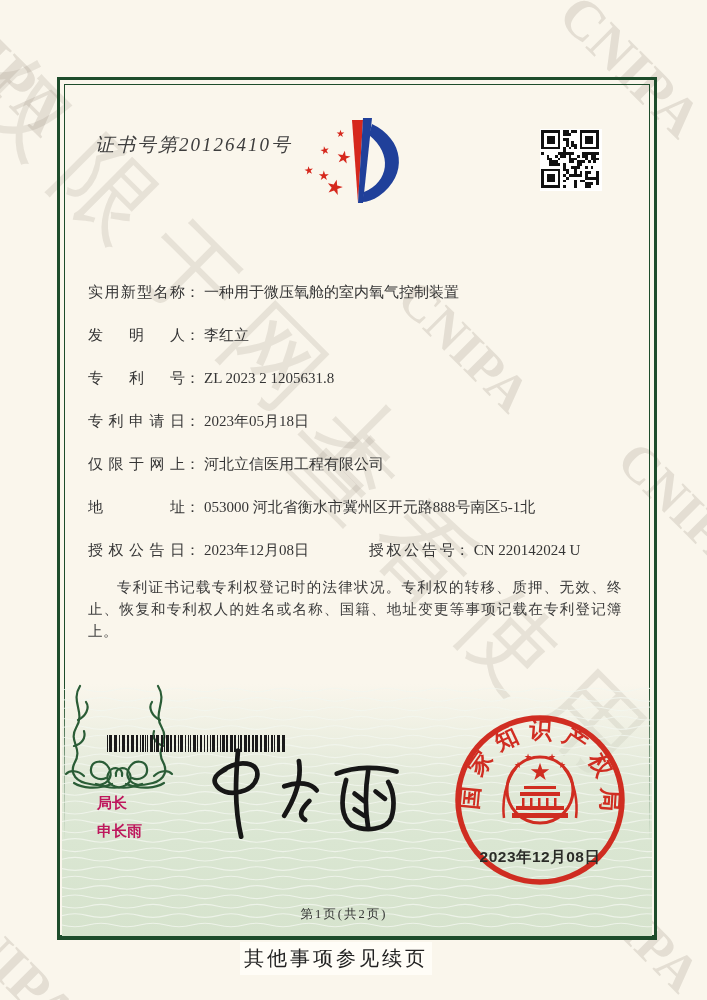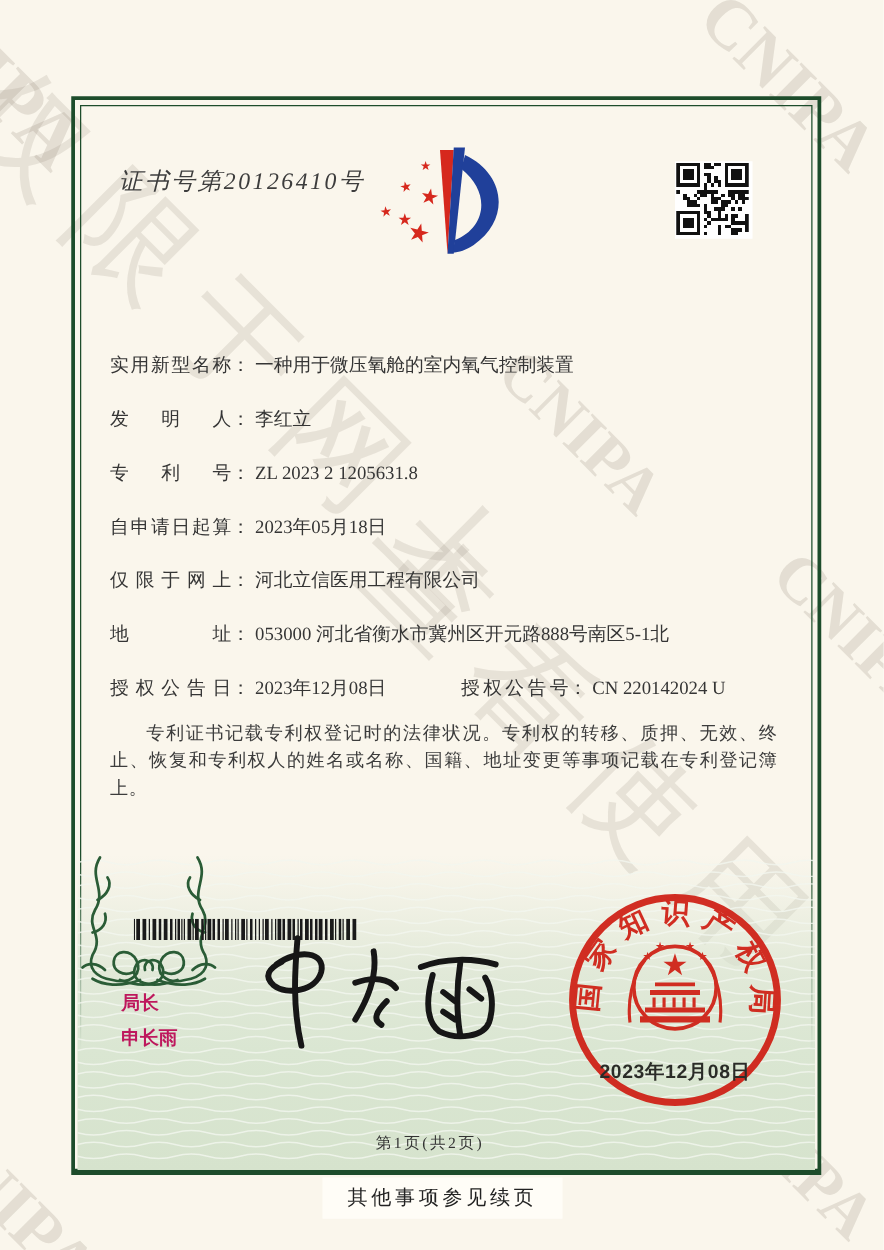--- a/index.html
+++ b/index.html
@@ -43,23 +43,23 @@
   .bodytext p{margin:0;text-indent:2em;}
   
   .barcode{position:absolute;left:107px;top:735px;width:180px;height:17px;z-index:4;}
   .director{position:absolute;left:97px;top:789px;z-index:4;
     font-family:"Liberation Sans","DejaVu Sans",sans-serif;font-size:15px;font-weight:700;
     color:#be185d;line-height:28px;}
   .signature{position:absolute;left:196px;top:744px;z-index:5;}
   .seal{position:absolute;left:452px;top:712px;z-index:6;opacity:0.93;}
   .page-indicator{position:absolute;left:57px;top:906px;width:574px;z-index:4;text-align:center;
     font-size:12.5px;letter-spacing:2px;color:#333;}
-  .cont-box{position:absolute;left:258px;top:942px;width:192px;height:33px;z-index:7;
+  .cont-box{position:absolute;left:240px;top:942px;width:192px;height:33px;z-index:7;
     background:#fffdf7;display:flex;align-items:center;justify-content:center;
-    font-size:16px;letter-spacing:3px;color:#222;}
+    font-size:20px;letter-spacing:3px;color:#222;}
 </style>
 </head>
 <body>
 
 <div class="page">
 
   <div class="wm wm-latin" style="left:-58px;top:-42px;font-size:64px;">CNIPA</div>
   <div class="wm wm-cjk" style="left:34px;top:28px;font-size:96px;">仅限于网上</div>
   <div class="wm wm-cjk" style="left:352px;top:392px;font-size:96px;">查看使用</div>
   <div class="wm wm-latin" style="left:428px;top:268px;font-size:52px;">CNIPA</div>
@@ -268,21 +268,21 @@
   <div class="frow" style="top:283px;">
     <span class="flabel">实用新型名称</span><span class="fcolon">：</span><span>一种用于微压氧舱的室内氧气控制装置</span>
   </div>
   <div class="frow" style="top:326px;">
     <span class="flabel">发明人</span><span class="fcolon">：</span><span>李红立</span>
   </div>
   <div class="frow" style="top:369px;">
     <span class="flabel">专利号</span><span class="fcolon">：</span><span>ZL 2023 2 1205631.8</span>
   </div>
   <div class="frow" style="top:412px;">
-    <span class="flabel">自申请日起算</span><span class="fcolon">：</span><span>2023年05月18日</span>
+    <span class="flabel">专利申请日</span><span class="fcolon">：</span><span>2023年05月18日</span>
   </div>
   <div class="frow" style="top:455px;">
     <span class="flabel">仅限于网上</span><span class="fcolon">：</span><span>河北立信医用工程有限公司</span>
   </div>
   <div class="frow" style="top:498px;">
     <span class="flabel">地址</span><span class="fcolon">：</span><span>053000 河北省衡水市冀州区开元路888号南区5-1北</span>
   </div>
   <div class="frow" style="top:541px;">
     <span class="fpair1">
       <span class="flabel">授权公告日</span><span class="fcolon">：</span><span>2023年12月08日</span>

